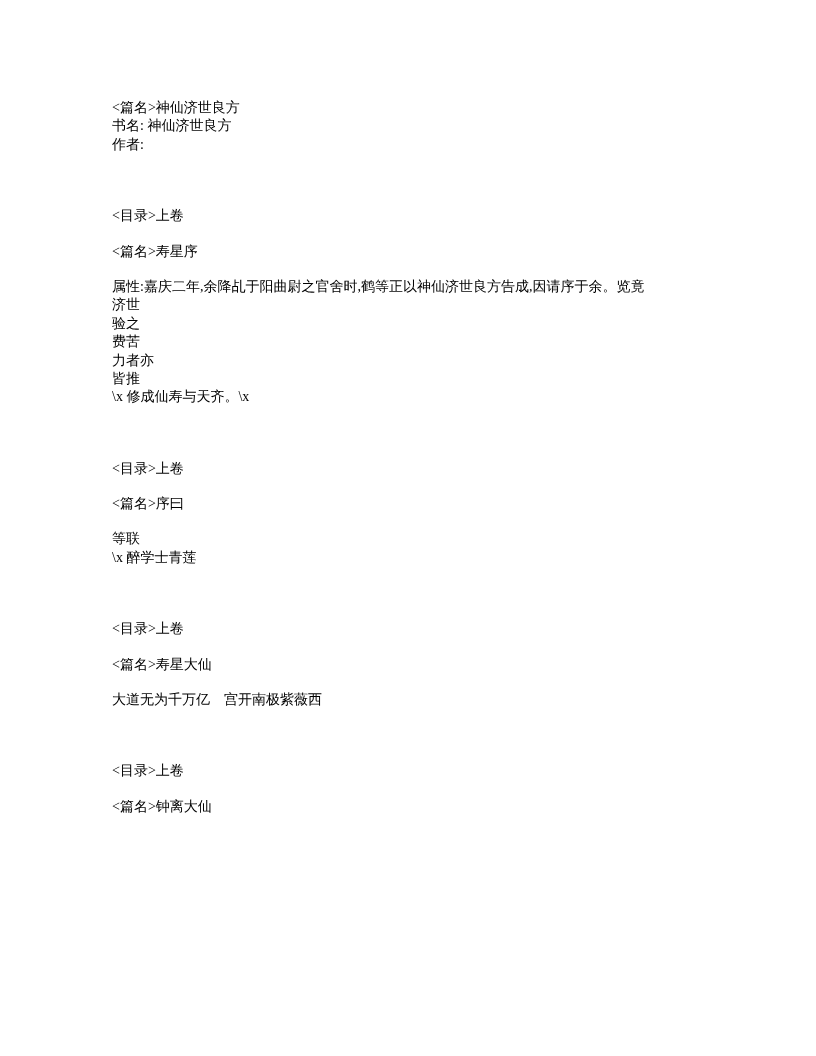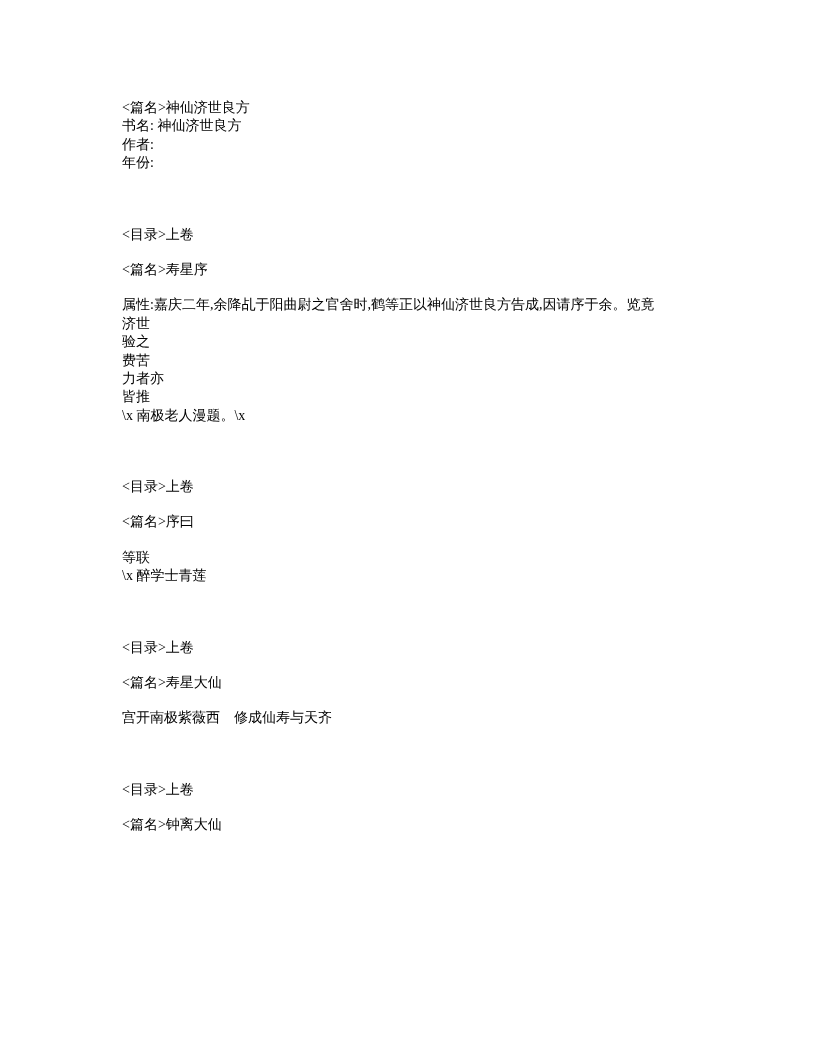--- a/index.html
+++ b/index.html
@@ -6,21 +6,20 @@
     margin: 0;
     padding: 0;
     background: #ffffff;
   }
   .page {
     position: relative;
     width: 684px;
     height: 1056px;
     background: #ffffff;
     overflow: hidden;
-    margin-left: 10px;
   }
   .text-flow {
     position: absolute;
     left: 112px;
     top: 99px;
     width: 615px;
     color: #000000;
   }
   .line {
     font-family: "Liberation Serif", "DejaVu Serif", serif;
@@ -34,44 +33,43 @@
   .gap-big { height: 53px; }
 </style>
 </head>
 <body>
 
 <div class="page">
   <div class="text-flow" id="text-flow">
       <div class="line">&lt;篇名&gt;神仙济世良方</div>
       <div class="line">书名: 神仙济世良方</div>
       <div class="line">作者:</div>
-      <div class="line">年份:</div>
       <div class="gap-big"></div>
       <div class="line">&lt;目录&gt;上卷</div>
       <div class="gap-med"></div>
       <div class="line">&lt;篇名&gt;寿星序</div>
       <div class="gap-med"></div>
       <div class="line">属性:嘉庆二年,余降乩于阳曲尉之官舍时,鹤等正以神仙济世良方告成,因请序于余。览竟</div>
       <div class="line">济世</div>
       <div class="line">验之</div>
       <div class="line">费苦</div>
       <div class="line">力者亦</div>
       <div class="line">皆推</div>
-      <div class="line">\x 南极老人漫题。\x</div>
+      <div class="line">\x 修成仙寿与天齐。\x</div>
       <div class="gap-big"></div>
       <div class="line">&lt;目录&gt;上卷</div>
       <div class="gap-med"></div>
       <div class="line">&lt;篇名&gt;序曰</div>
       <div class="gap-med"></div>
       <div class="line">等联</div>
       <div class="line">\x 醉学士青莲</div>
       <div class="gap-big"></div>
       <div class="line">&lt;目录&gt;上卷</div>
       <div class="gap-med"></div>
       <div class="line">&lt;篇名&gt;寿星大仙</div>
       <div class="gap-med"></div>
-      <div class="line">宫开南极紫薇西　修成仙寿与天齐</div>
+      <div class="line">大道无为千万亿　宫开南极紫薇西</div>
       <div class="gap-big"></div>
       <div class="line">&lt;目录&gt;上卷</div>
       <div class="gap-med"></div>
       <div class="line">&lt;篇名&gt;钟离大仙</div>
     </div>
 </div>
 
 </body></html>

